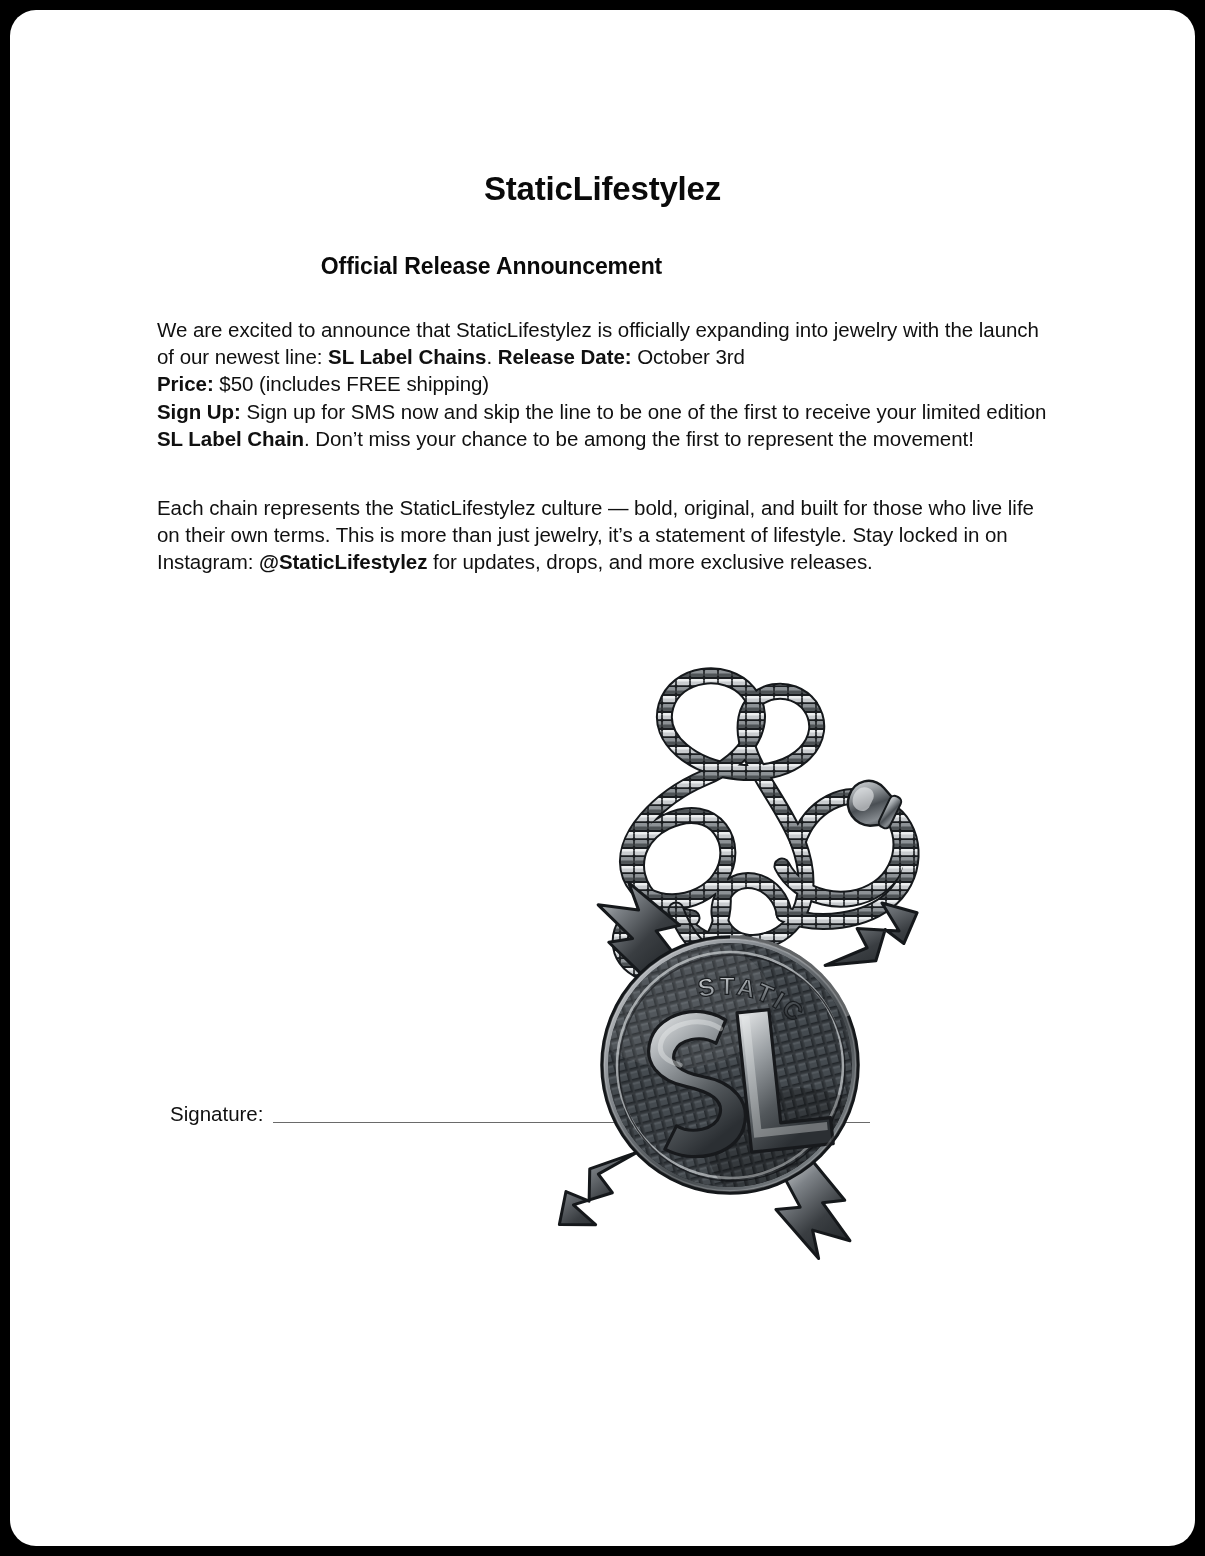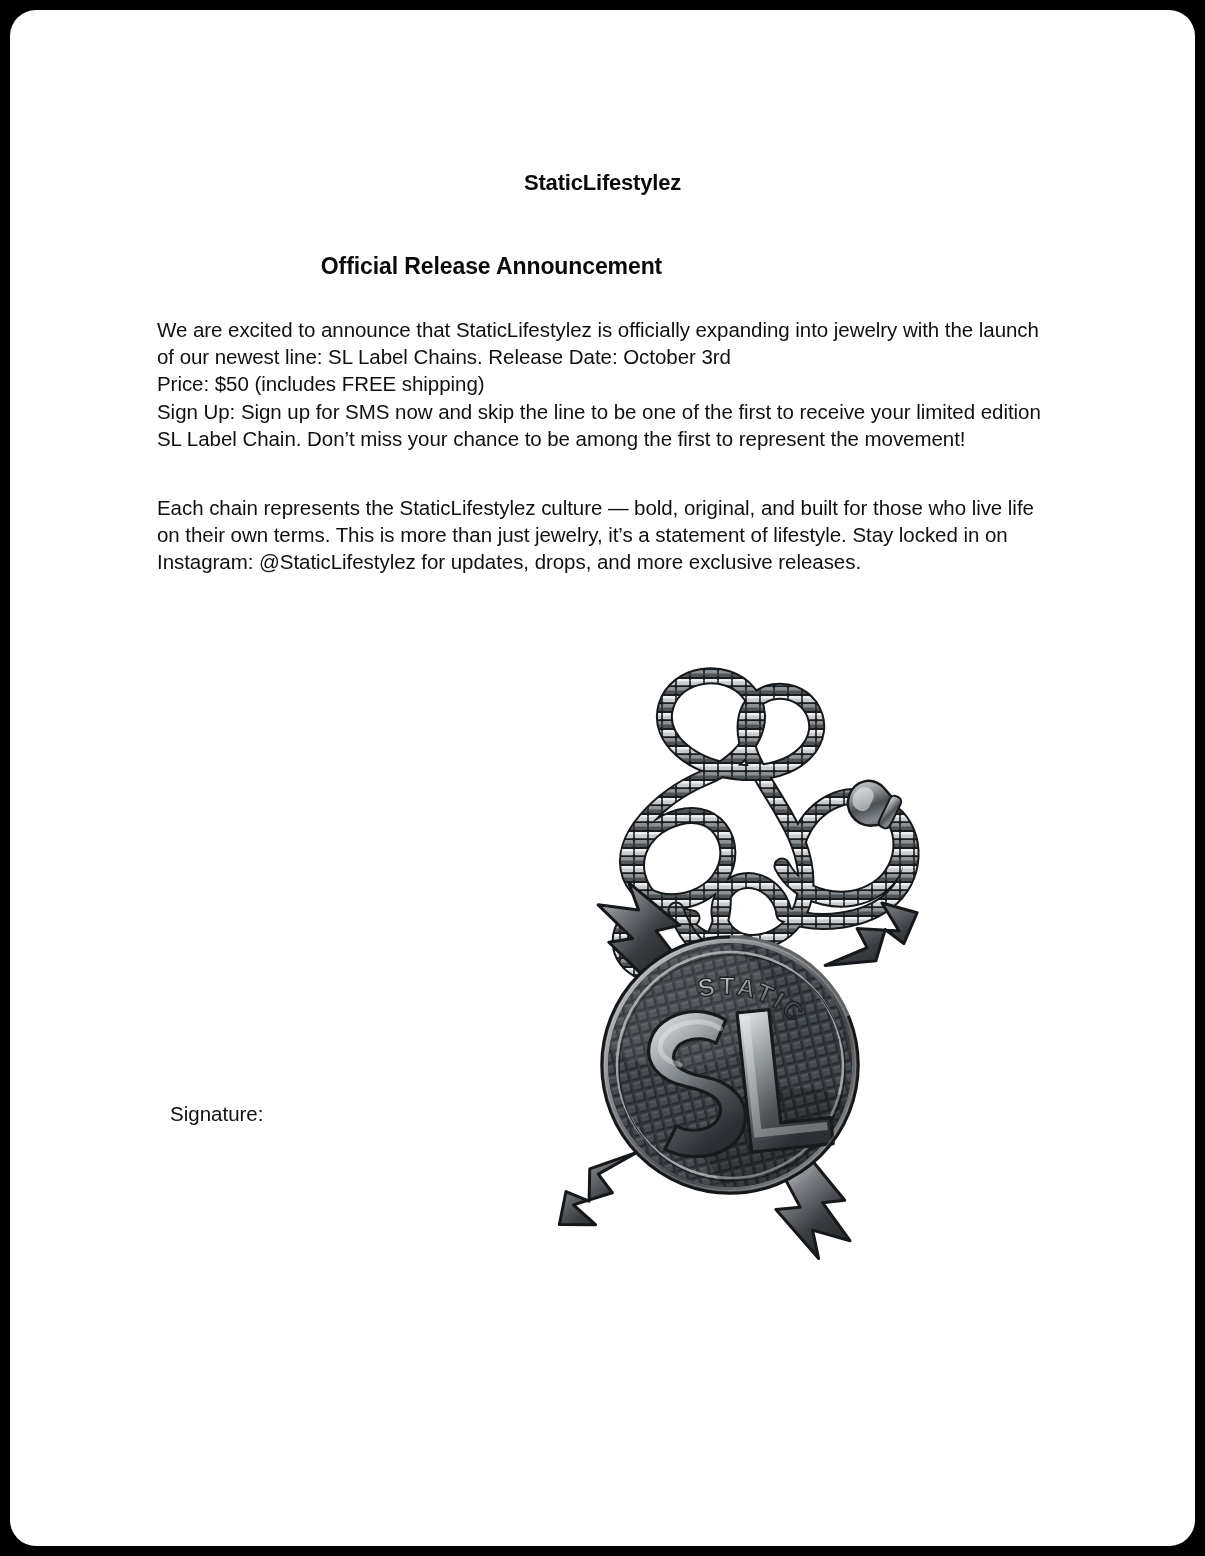--- a/index.html
+++ b/index.html
@@ -24,21 +24,21 @@
     border-radius: 26px;
     overflow: hidden;
   }
 
   .doc-title {
     position: absolute;
     left: 0;
     top: 160px;
     width: 1185px;
     text-align: center;
-    font-size: 22px;
+    font-size: 33px;
     font-weight: bold;
     color: #0a0a0a;
     letter-spacing: -0.2px;
   }
 
   .doc-subtitle {
     position: absolute;
     left: 0;
     top: 243px;
     width: 963px;
@@ -54,30 +54,29 @@
     left: 147px;
     width: 902px;
     font-size: 20.5px;
     line-height: 27.2px;
     color: #101010;
     letter-spacing: -0.05px;
   }
   #para1 { top: 306px; }
   #para2 { top: 484px; }
 
-  .body-block b { font-weight: normal; }
+  .body-block b { font-weight: bold; }
 
   .sig-row {
     position: absolute;
     left: 160px;
     top: 1092px;
     display: flex;
-    align-items: flex-start;
+    align-items: flex-end;
     width: 700px;
-    flex-direction: column;
   }
   .sig-label {
     font-size: 20.5px;
     color: #101010;
     white-space: nowrap;
   }
   .sig-line {
     flex: 1 1 auto;
     height: 1px;
     background: #6a6a6a;

